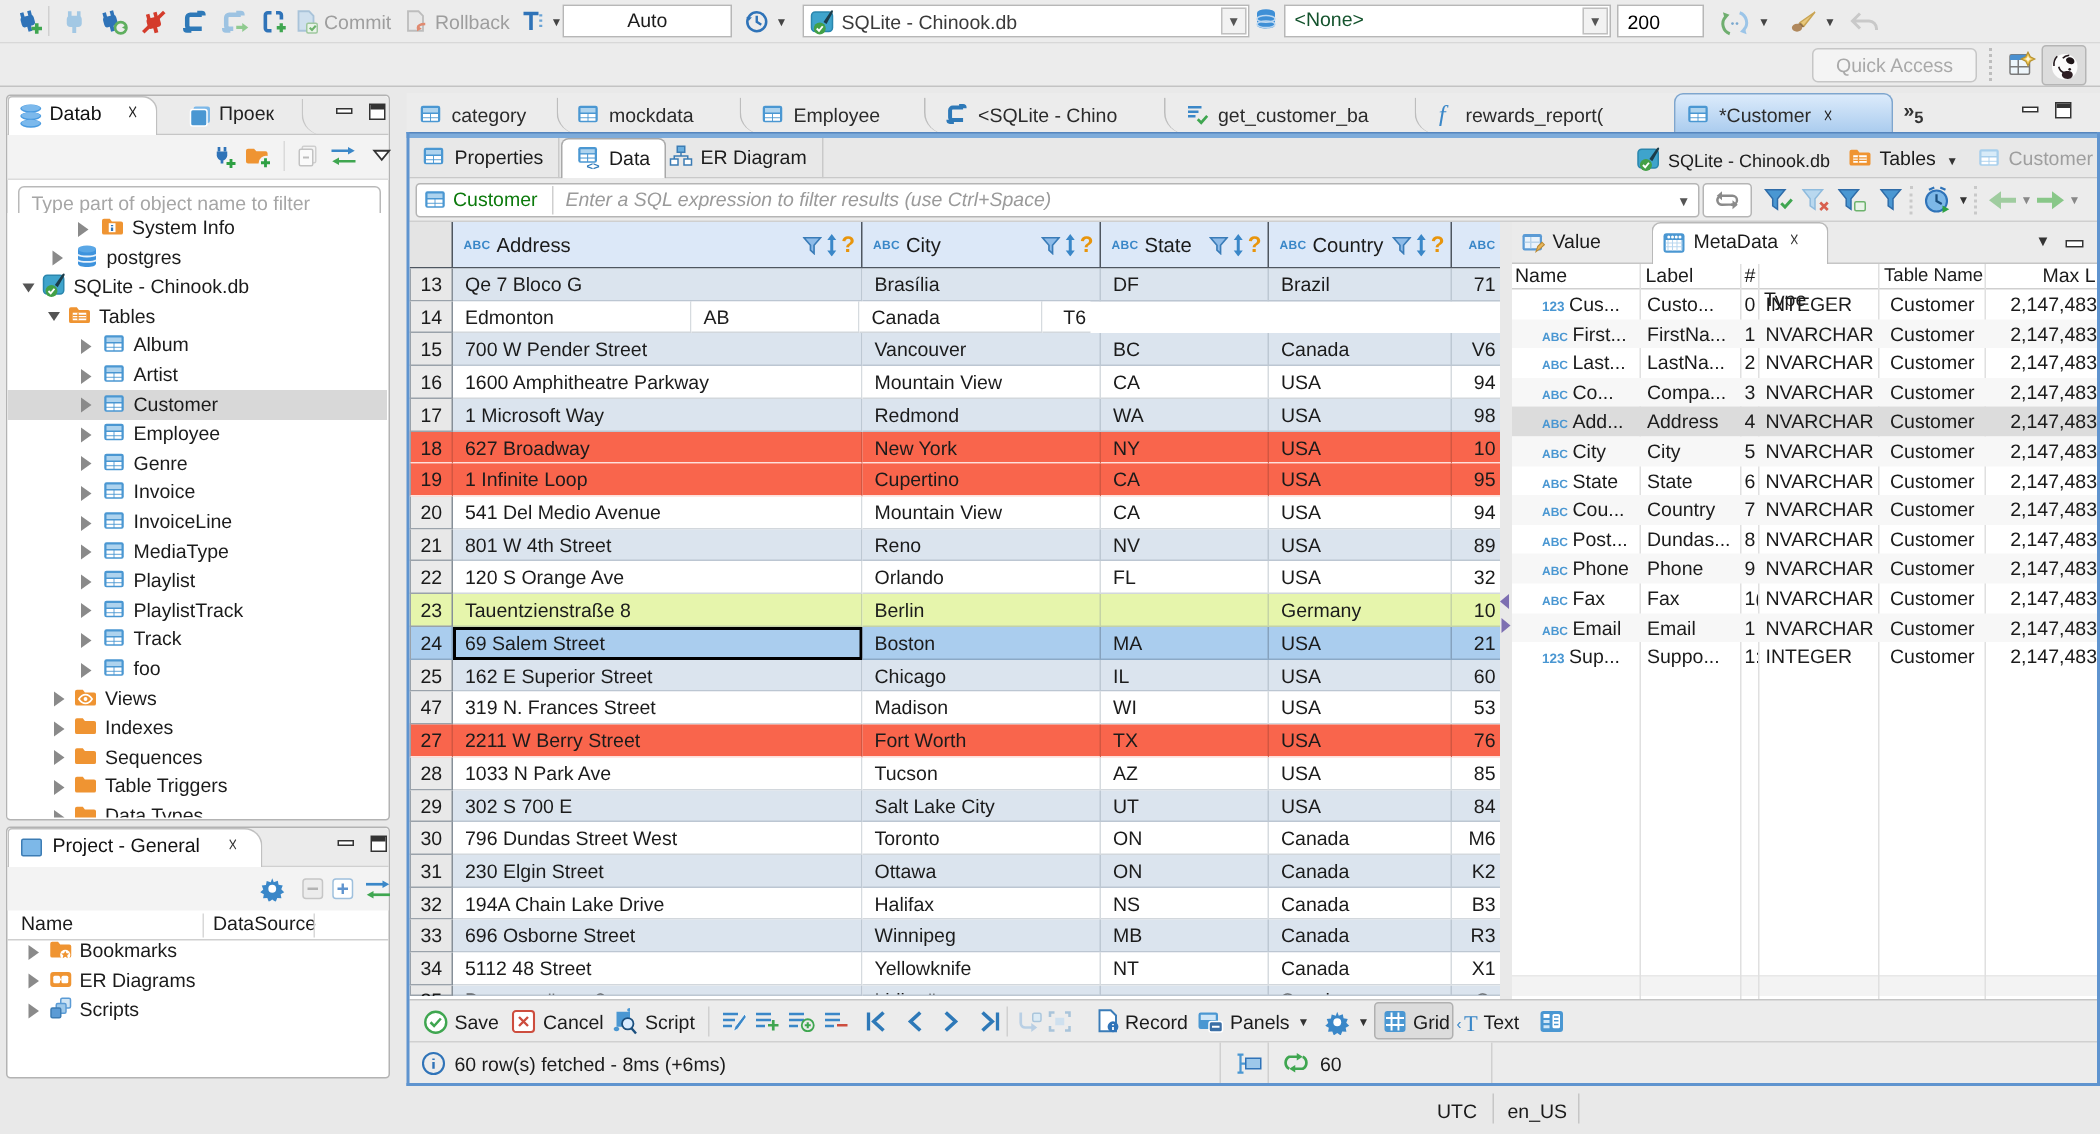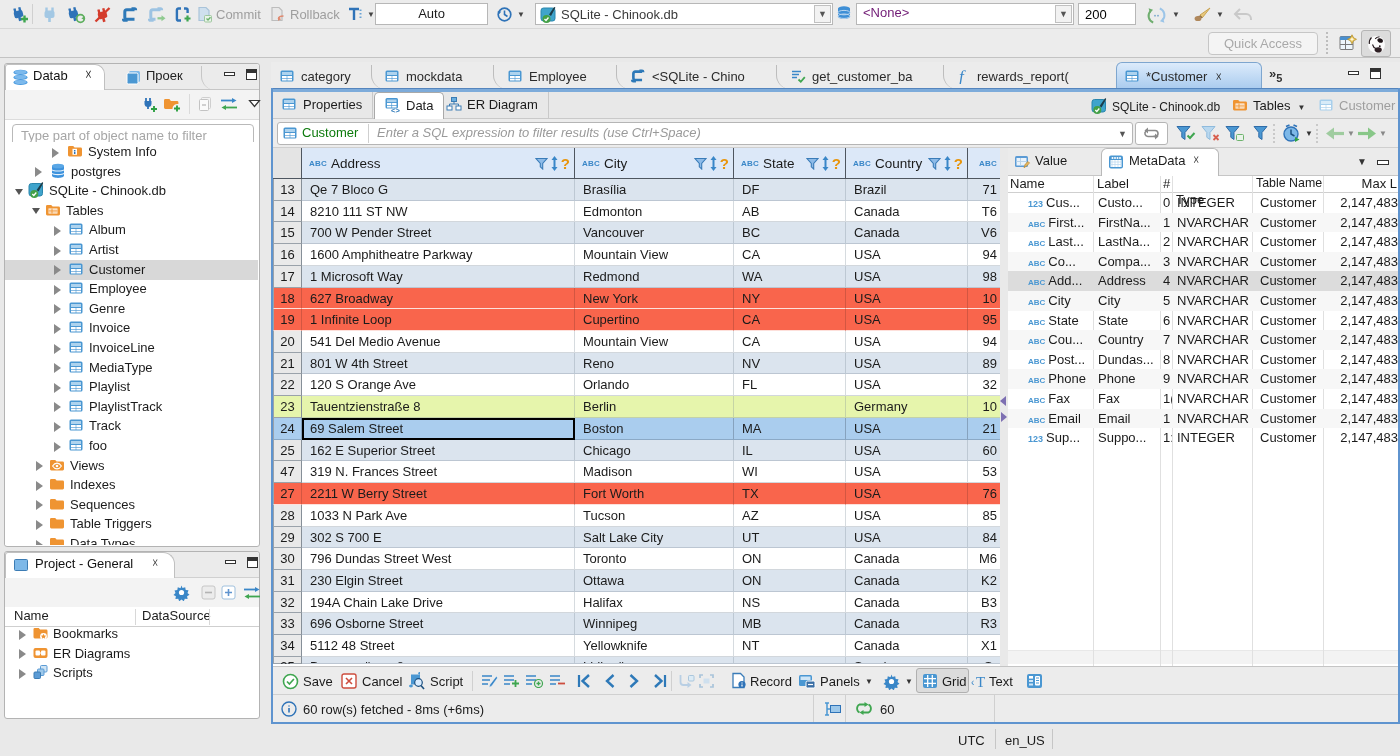--- a/index.html
+++ b/index.html
@@ -212,21 +212,21 @@
       <div class="arrbtn">▼</div>
     </div>
 
     <svg class="ti" style="left:836px; top:5px;" width="16" height="16" viewBox="0 0 16 16">
         <ellipse cx="8" cy="3.6" rx="6" ry="2.4" fill="#3e8fd6"></ellipse>
         <path d="M2 3.6v8c0 1.3 2.7 2.4 6 2.4s6-1.1 6-2.4v-8" fill="#3e8fd6"></path>
         <ellipse cx="8" cy="7.6" rx="6" ry="2.2" fill="none" stroke="#bcd7f0" stroke-width="1"></ellipse>
         <ellipse cx="8" cy="11.2" rx="6" ry="2.2" fill="none" stroke="#bcd7f0" stroke-width="1"></ellipse>
       </svg>
     <div class="combo" style="left:856px; width:218px;">
-      <span style="position:absolute; left:6px; top:1px; color:#701a75;">&lt;None&gt;</span>
+      <span style="position:absolute; left:6px; top:1px; color:#14532d;">&lt;None&gt;</span>
       <div class="arrbtn">▼</div>
     </div>
     <input class="combo" style="left: 1078px; width: 58px; padding-left: 6px; font-size: 13px; font-family: &quot;Liberation Sans&quot;, sans-serif;" value="200">
 
     <svg class="ti" style="left:1146px" width="21" height="19" viewBox="0 0 21 19">
         <path d="M7.2 16.5A7 7 0 0 1 4.4 5.2" stroke="#6fae6f" stroke-width="2" fill="none"></path>
         <path d="M2.6 2.2 7 3.8 4 7.2z" fill="#6fae6f"></path>
         <path d="M13.8 2.5a7 7 0 0 1 2.8 11.3" stroke="#9cc5e8" stroke-width="2" fill="none"></path>
         <path d="M18.4 16.8 14 15.2l3-3.4z" fill="#9cc5e8"></path>
         <circle cx="9" cy="9.7" r=".9" fill="#7aa8cf"></circle>
@@ -631,21 +631,20 @@
     <div class="grow alt">
         <div class="rn">13</div>
         <div class="gc w1">Qe 7 Bloco G</div>
         <div class="gc w2">Brasília</div>
         <div class="gc w3">DF</div>
         <div class="gc w4">Brazil</div>
         <div class="gc w5">71</div>
       </div>
     <div class="grow even">
         <div class="rn">14</div>
-        <div class="gc w1">8210 111 ST NW</div>
         <div class="gc w2">Edmonton</div>
         <div class="gc w3">AB</div>
         <div class="gc w4">Canada</div>
         <div class="gc w5">T6</div>
       </div>
     <div class="grow alt">
         <div class="rn">15</div>
         <div class="gc w1">700 W Pender Street</div>
         <div class="gc w2">Vancouver</div>
         <div class="gc w3">BC</div>

